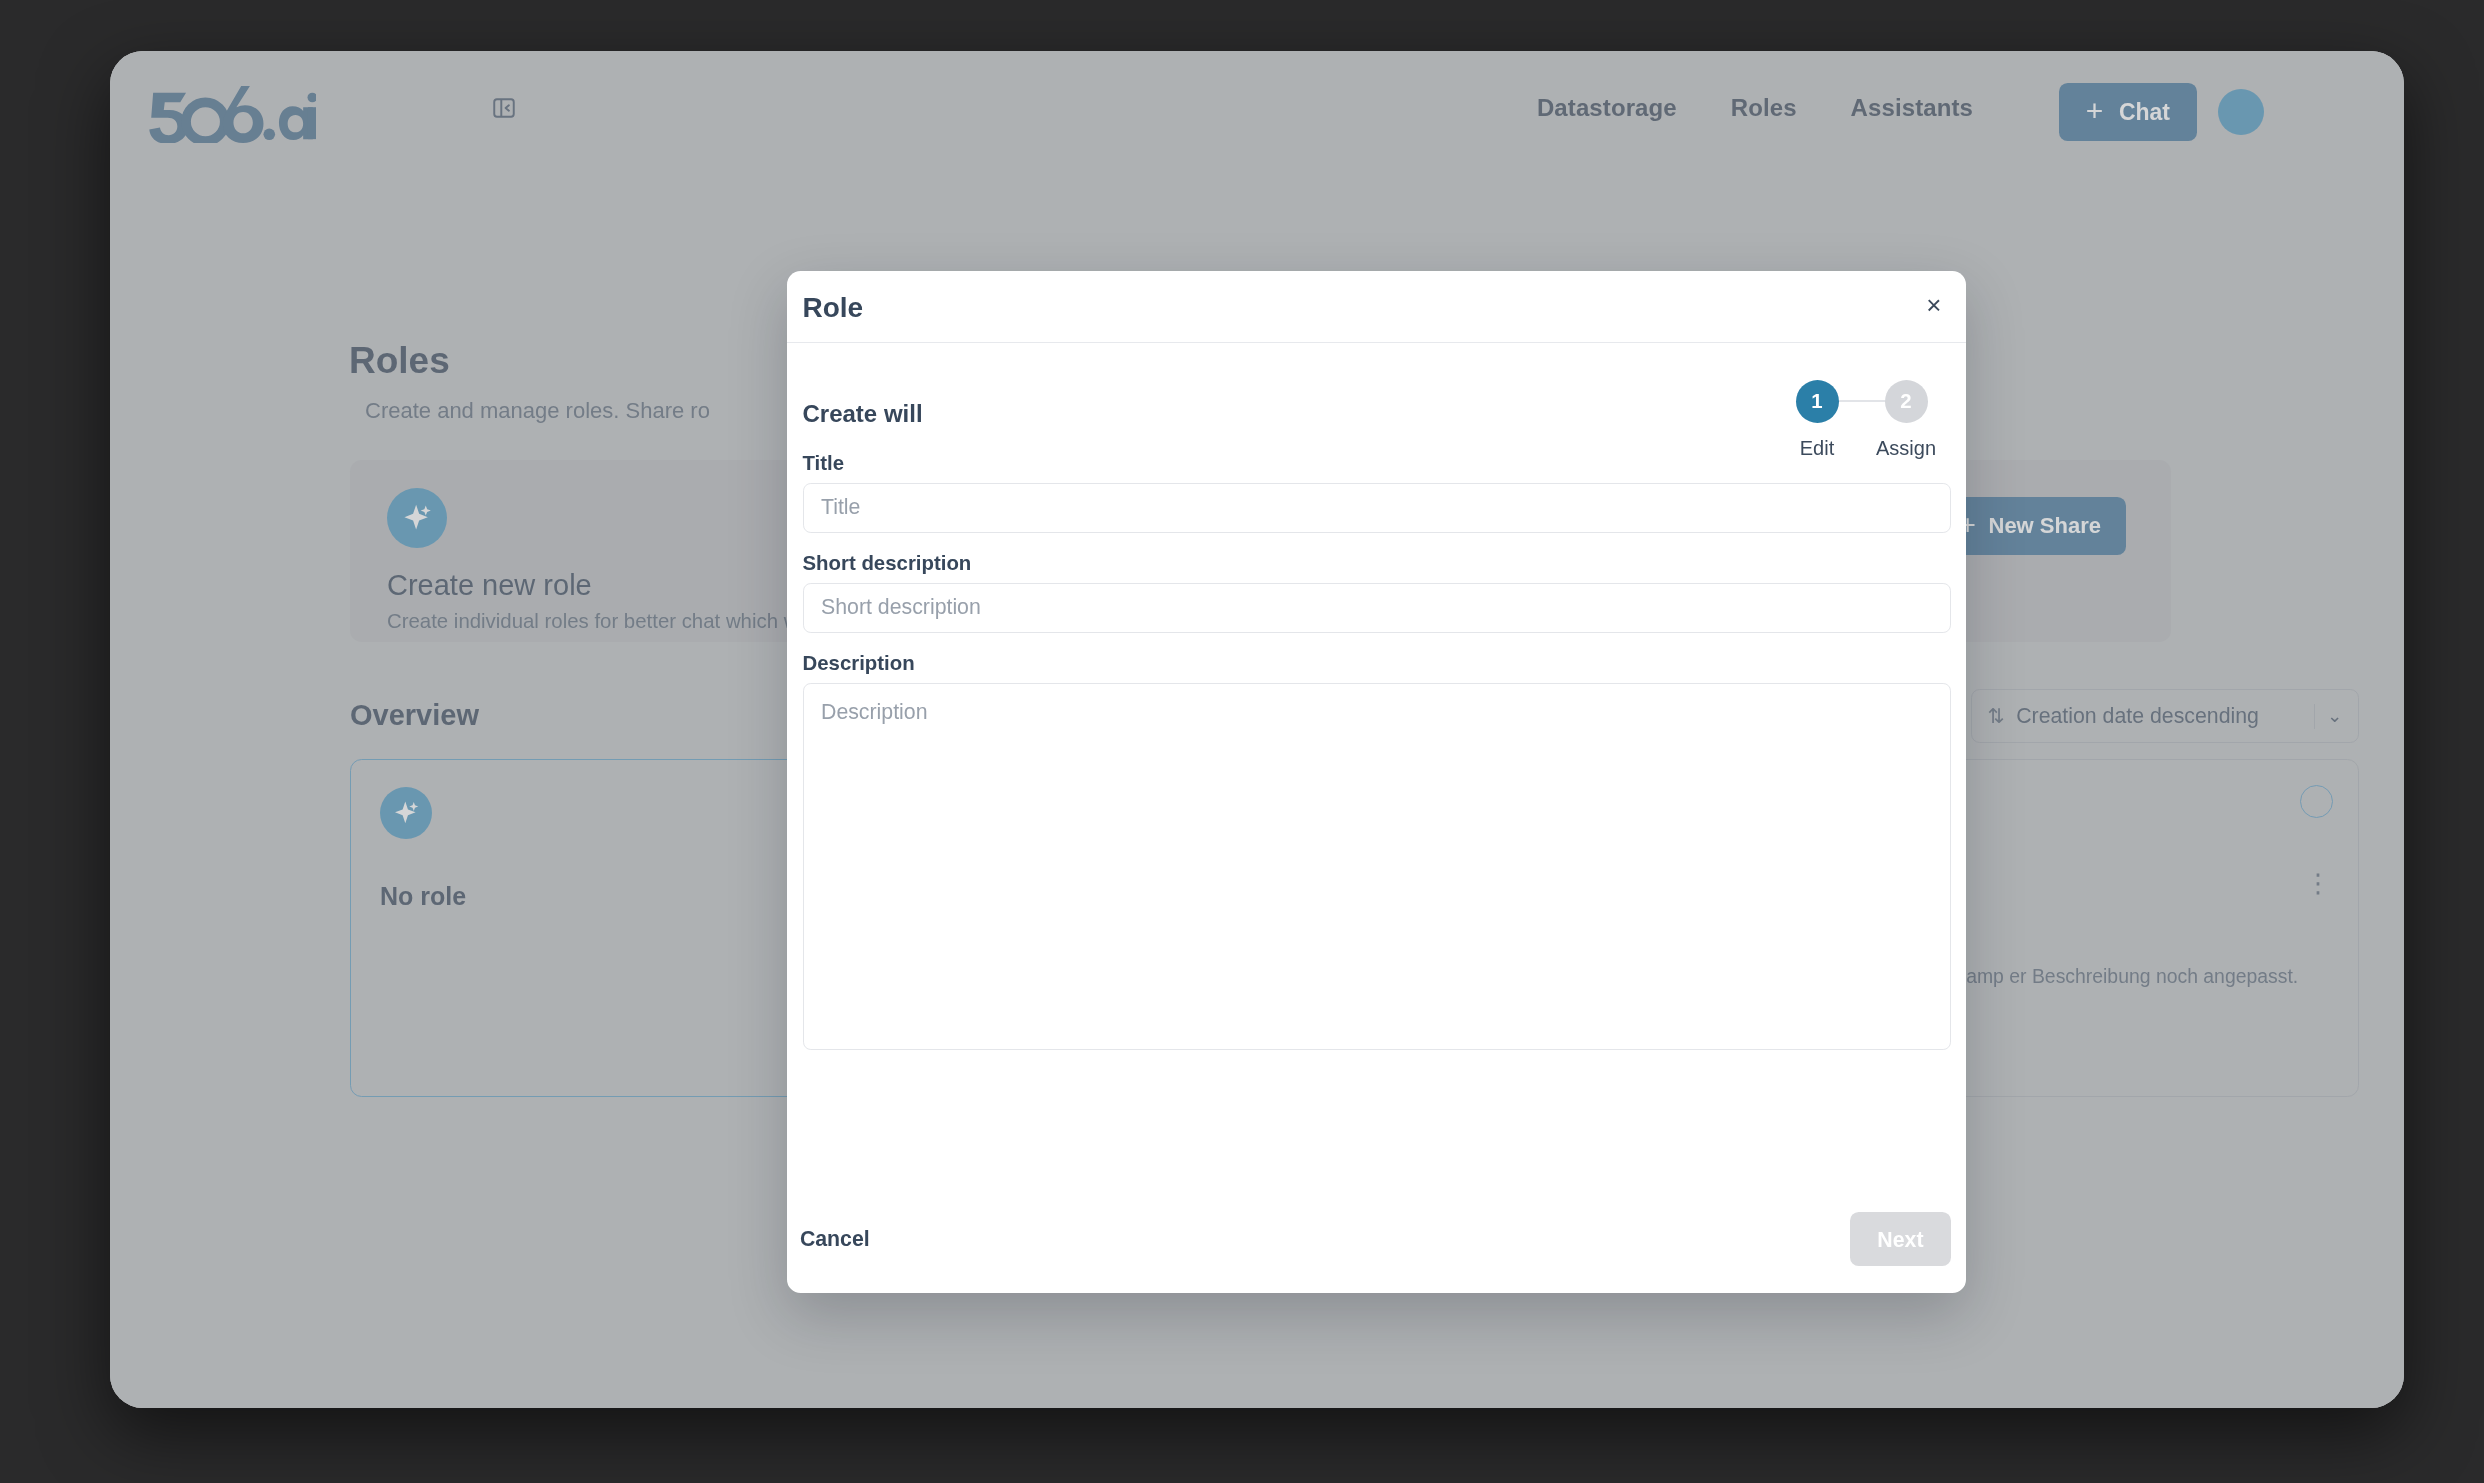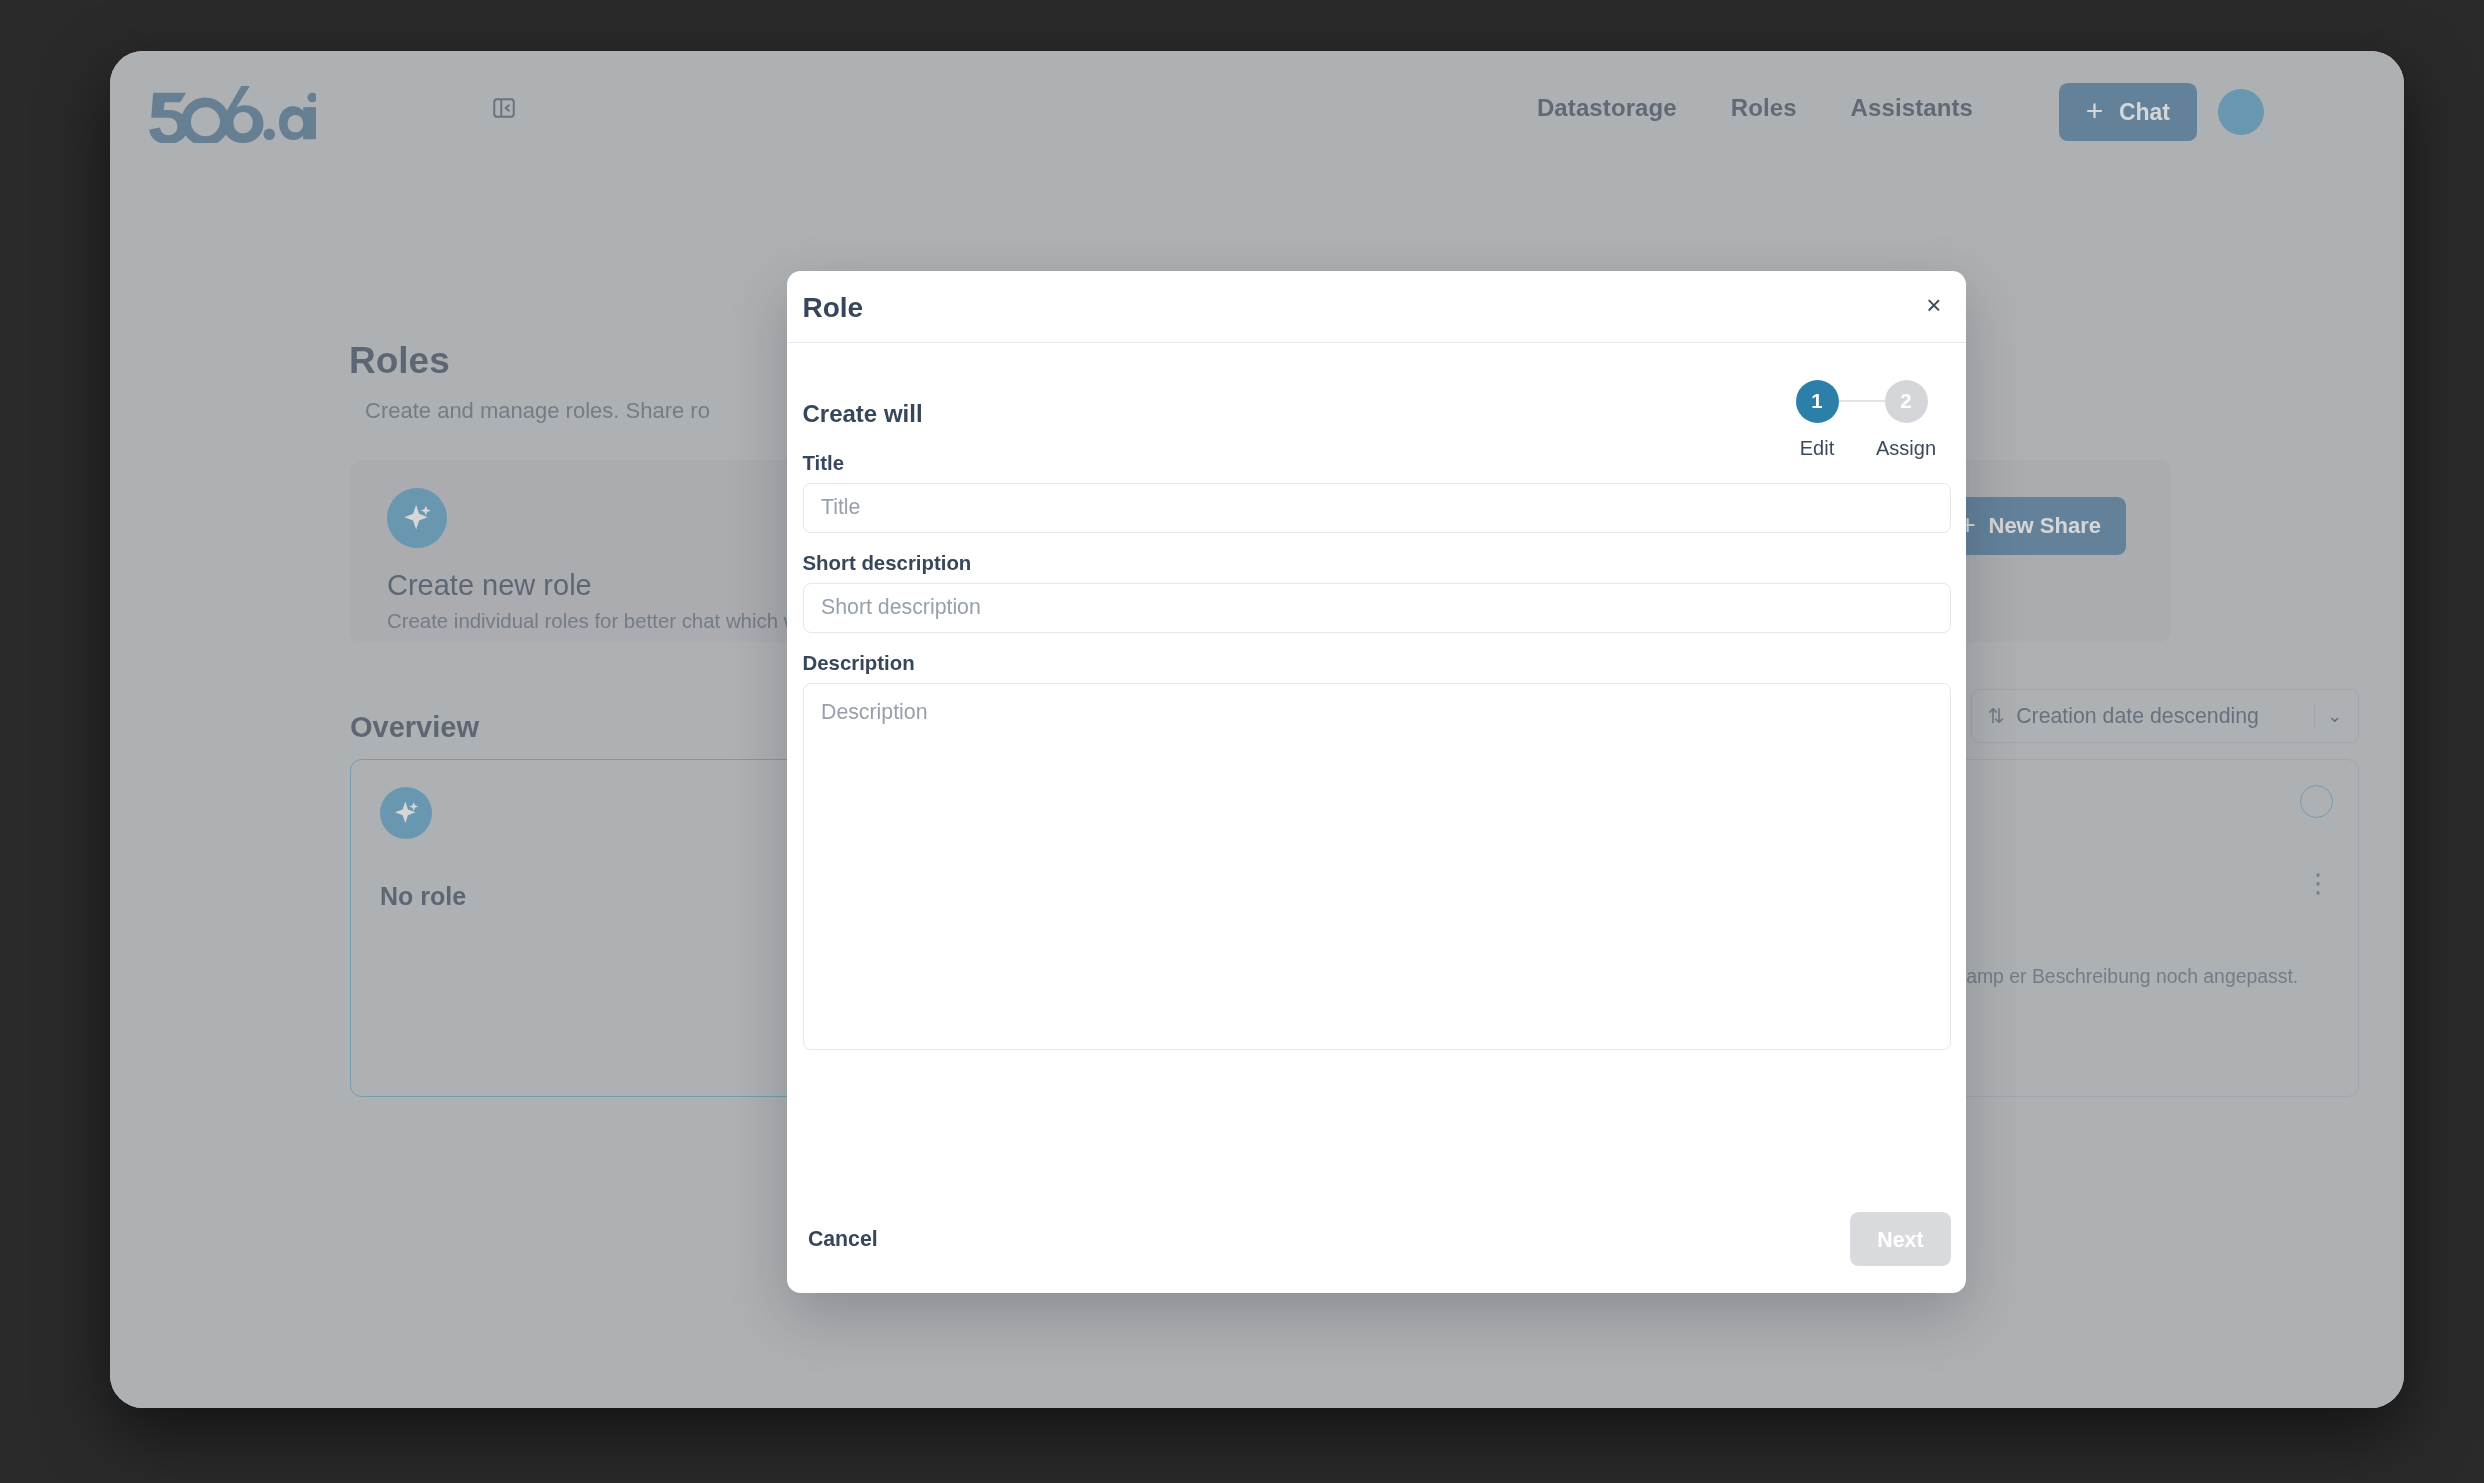--- a/index.html
+++ b/index.html
@@ -191,21 +191,20 @@
     white-space: nowrap;
   }
   #new-role-button .plus { font-size: 28px; font-weight: 400; line-height:1; margin-top:-2.9px;}
 
   #overview-title {
     position: absolute;
     left: 240px; top: 534px;
     font-size: 29px;
     font-weight: 700;
     color: #37475b;
-    margin-top: 12px;
   }
 
   #sort-select {
     position: absolute;
     right: 45px; top: 524px;
     width: 388px;
     height: 54px;
     border: 1px solid #aab0b6;
     border-radius: 8.7px;
     background: transparent;
@@ -426,21 +425,21 @@
     color: #37475b;
     resize: none;
     outline: none;
     background: #fff;
   }
   #description-textarea::placeholder { color: #98a0ab; }
 
   
   #modal-footer {
     position: absolute;
-    left: 17px; right: 15.5px;
+    left: 9px; right: 15.5px;
     bottom: 27px;
     height: 54px;
     display: flex;
     align-items: center;
     justify-content: space-between;
   }
   #cancel-button {
     background: none;
     border: none;
     font-family: inherit;

